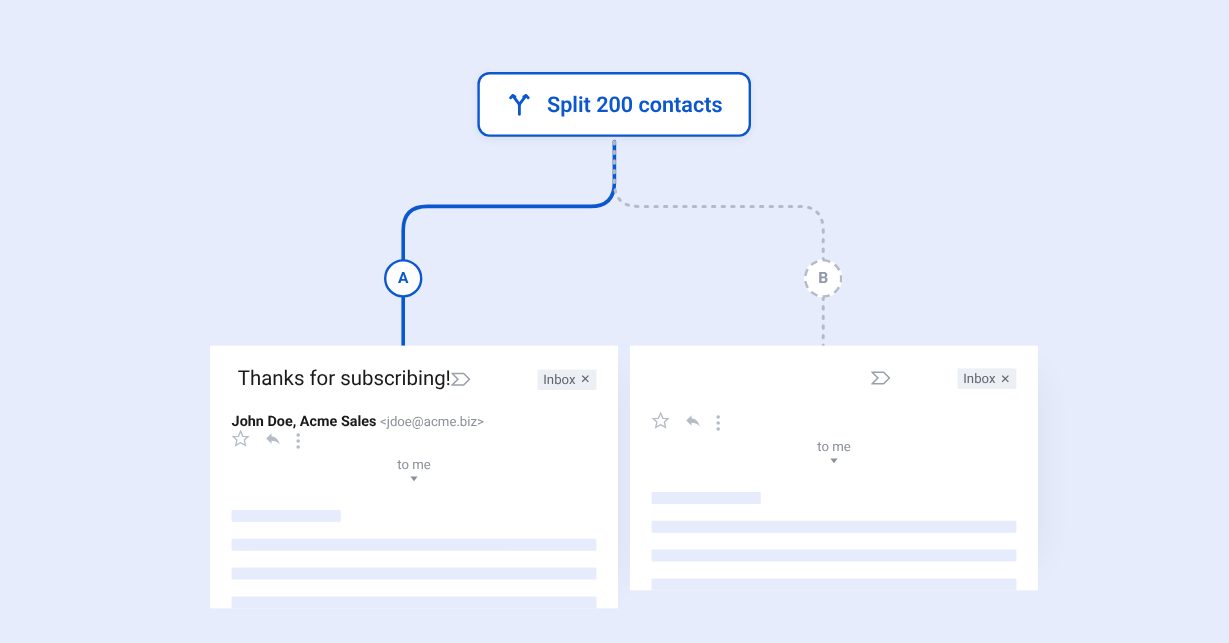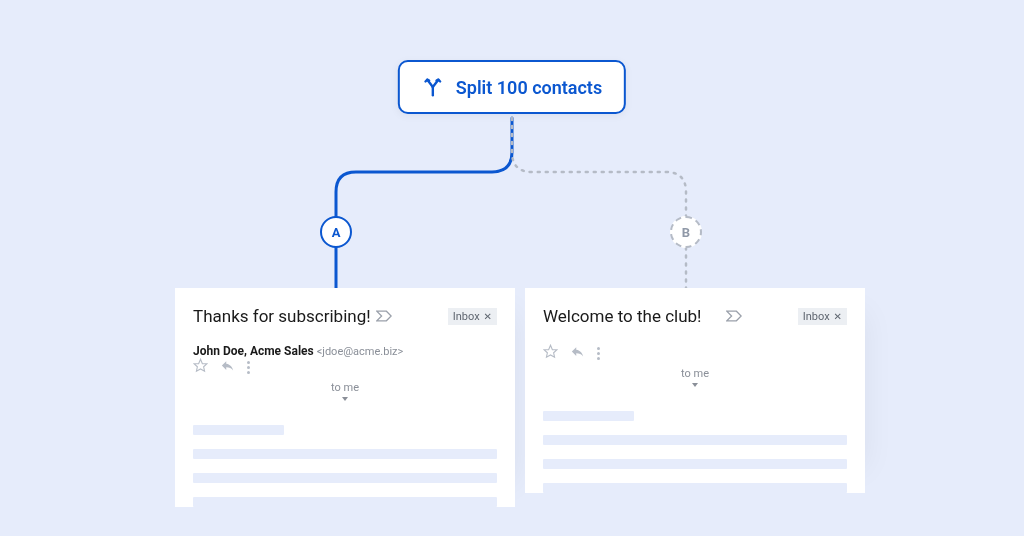--- a/index.html
+++ b/index.html
@@ -69,21 +69,21 @@
     width: 340px;
     background: #fff;
     padding: 18px 18px 0 18px;
     box-shadow: 24px 0 30px -24px rgba(0,0,0,0.06);
   }
   .email-card.a { left: 175px; }
   .email-card.b { left: 525px; }
 
   .email-header {
     display: flex;
-    justify-content: space-between;
+    justify-content: flex-end;
     align-items: center;
     margin-bottom: 18px;
   }
   .subject {
     font-size: 17px;
     color: #1a1a1a;
   }
   .header-right {
     display: flex;
     align-items: center;
@@ -157,21 +157,21 @@
 <div class="split-card">
   <span class="icon">
     <svg width="22" height="22" viewBox="0 0 24 24" fill="none" stroke="currentColor" stroke-width="2.6" stroke-linecap="round" stroke-linejoin="round">
       <path d="M12 21 V12"></path>
       <path d="M12 12 L6 4"></path>
       <path d="M12 12 L18 4"></path>
       <path d="M4 6 L6 4 L8 5"></path>
       <path d="M20 6 L18 4 L16 5"></path>
     </svg>
   </span>
-  <span class="label">Split 100 contacts</span>
+  <span class="label">Split 200 contacts</span>
 </div>
 
 <div class="badge badge-a">
   <span>A</span>
 </div>
 <div class="badge badge-b">
   <span>B</span>
 </div>
 
 <div class="email-card a">
@@ -221,21 +221,20 @@
   <div class="placeholder-lines">
     <div class="ph short"></div>
     <div class="ph full"></div>
     <div class="ph full"></div>
     <div class="ph full"></div>
   </div>
 </div>
 
 <div class="email-card b">
   <div class="email-header">
-    <div class="subject">Welcome to the club!</div>
     <div class="header-right">
       <span>
         <svg width="16" height="12" viewBox="0 0 20 14" fill="none" stroke="#9aa0aa" stroke-width="1.6">
             <path d="M1 1 L13 1 L19 7 L13 13 L1 13 L7 7 Z"></path>
           </svg>
       </span>
       <span class="tag">
         <span>Inbox</span>
         <span class="tag-x">✕</span>
       </span>

